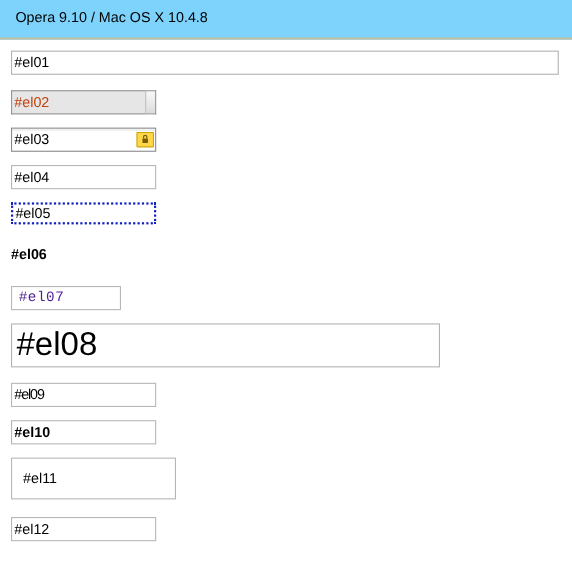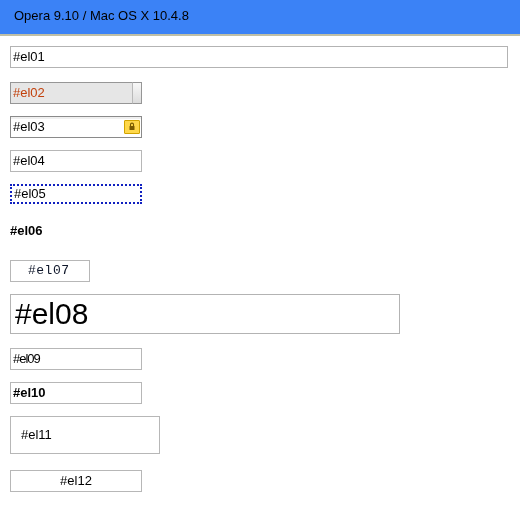--- a/index.html
+++ b/index.html
@@ -5,21 +5,21 @@
     * { box-sizing: border-box; }
     html, body { margin: 0; padding: 0; }
     body {
       width: 520px;
       font-family: "Lucida Grande", "Segoe UI", Verdana, sans-serif;
       font-size: 13px;
       color: #000;
       background: #fff;
     }
     .hdr {
-      background: #3b82f6;
+      background: #7dd3fc;
       padding: 6px 10px 8px 14px;
       border-bottom: 2px solid #bfbfa6;
       line-height: 1.5;
     }
     .hdr-subtitle code {
       font-family: "Courier New", Courier, monospace;
       font-size: 13px;
     }
     .stage {
       padding: 10px 10px 20px 10px;
@@ -102,26 +102,26 @@
       width: 132px;
       border: none;
       background: transparent;
       font-weight: 700;
       padding-left: 0;
       height: 18px;
     }
 
     
     #el07 {
-      width: 80px;
-      padding-left: 17px;
+      width: 100px;
+      padding-left: 6px;
       font-family: "Courier New", Courier, monospace;
       letter-spacing: 0.5px;
       border: 1px solid #b7b7b7;
-      color: #0f172a;
+      color: #4c1d95;
     }
 
     
     #el08 {
       width: 390px;
       height: 40px;
       font-size: 30px;
       font-weight: 400;
       border: 1px solid #b3b3b3;
       padding: 4px 6px 4px 4px;
@@ -145,21 +145,21 @@
     #el11 {
       width: 150px;
       height: 38px;
       padding: 14px 10px;
       border: 1px solid #b7b7b7;
     }
 
     
     #el12 {
       width: 132px;
-      text-align: center;
+      text-align: left;
       border: 1px solid #b7b7b7;
     }
   </style>
 </head>
 <body>
 
 <div class="hdr">
   <div class="hdr-title">Opera 9.10 / Mac OS X 10.4.8</div>
 </div>
 

